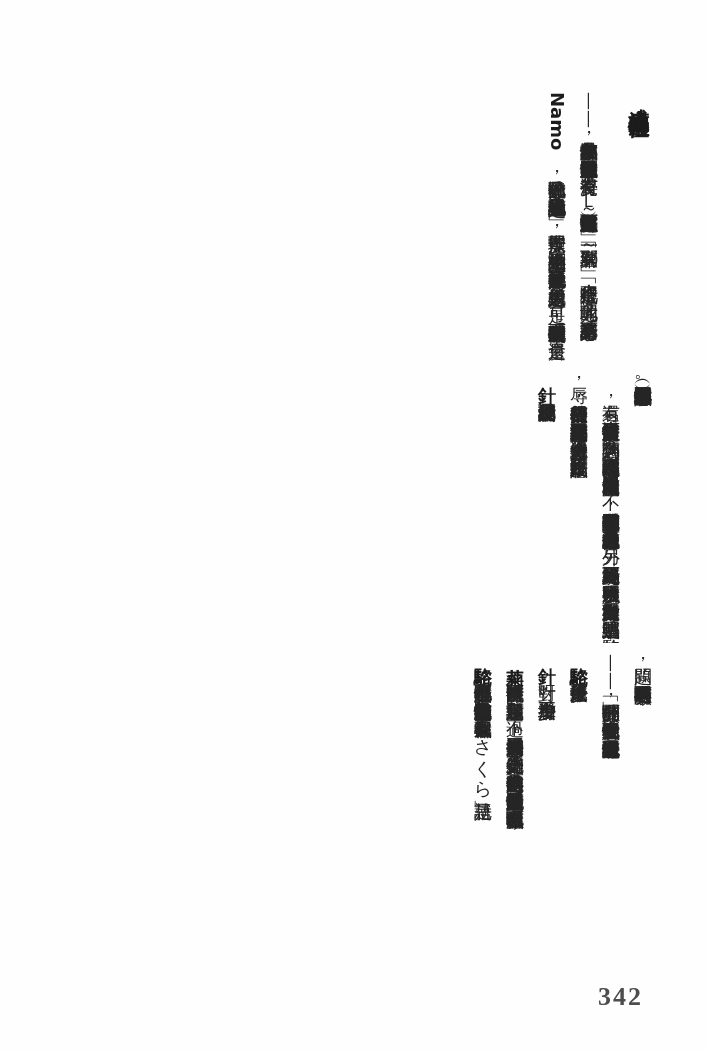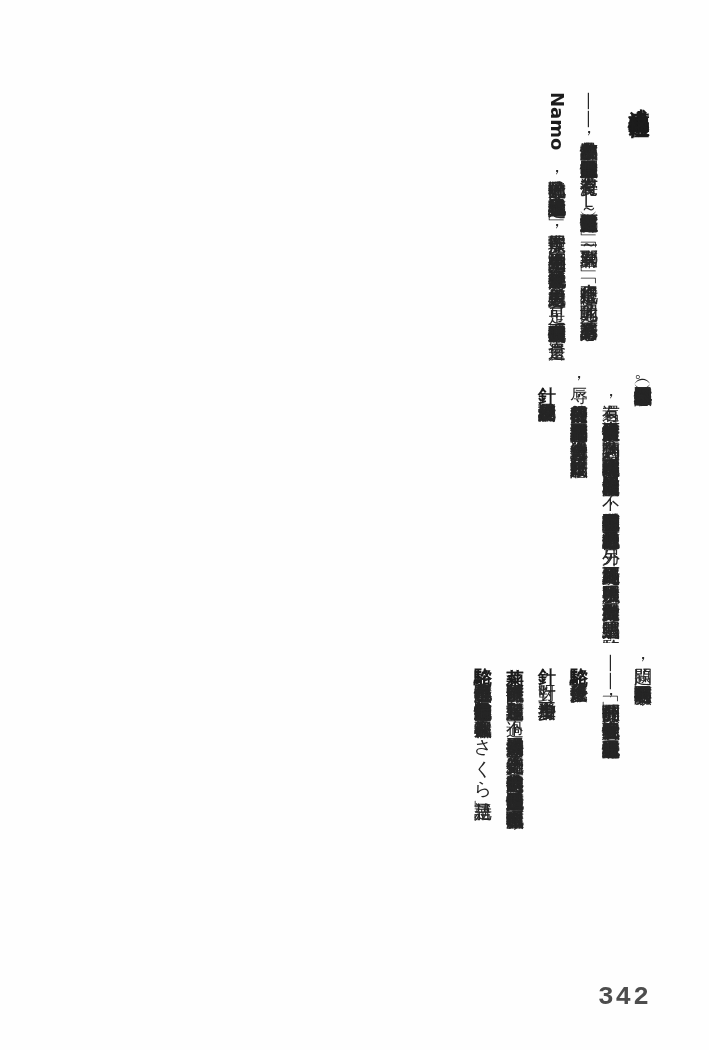--- a/index.html
+++ b/index.html
@@ -52,21 +52,21 @@
   .speaker {
     font-family: "DejaVu Sans", sans-serif;
     font-weight: 700;
     color: #1c1c1c;
     margin-inline-end: 0.9em;
   }
   .page-number {
     position: absolute;
     left: 598px;
     top: 982px;
-    font-family: Liberation Mono, monospace;
+    font-family: Liberation Serif, serif;
     font-weight: 700;
     font-size: 26px;
     letter-spacing: 2px;
     color: #4d4d4d;
   }
 </style>
 </head>
 <body>
 
 <div class="page">

